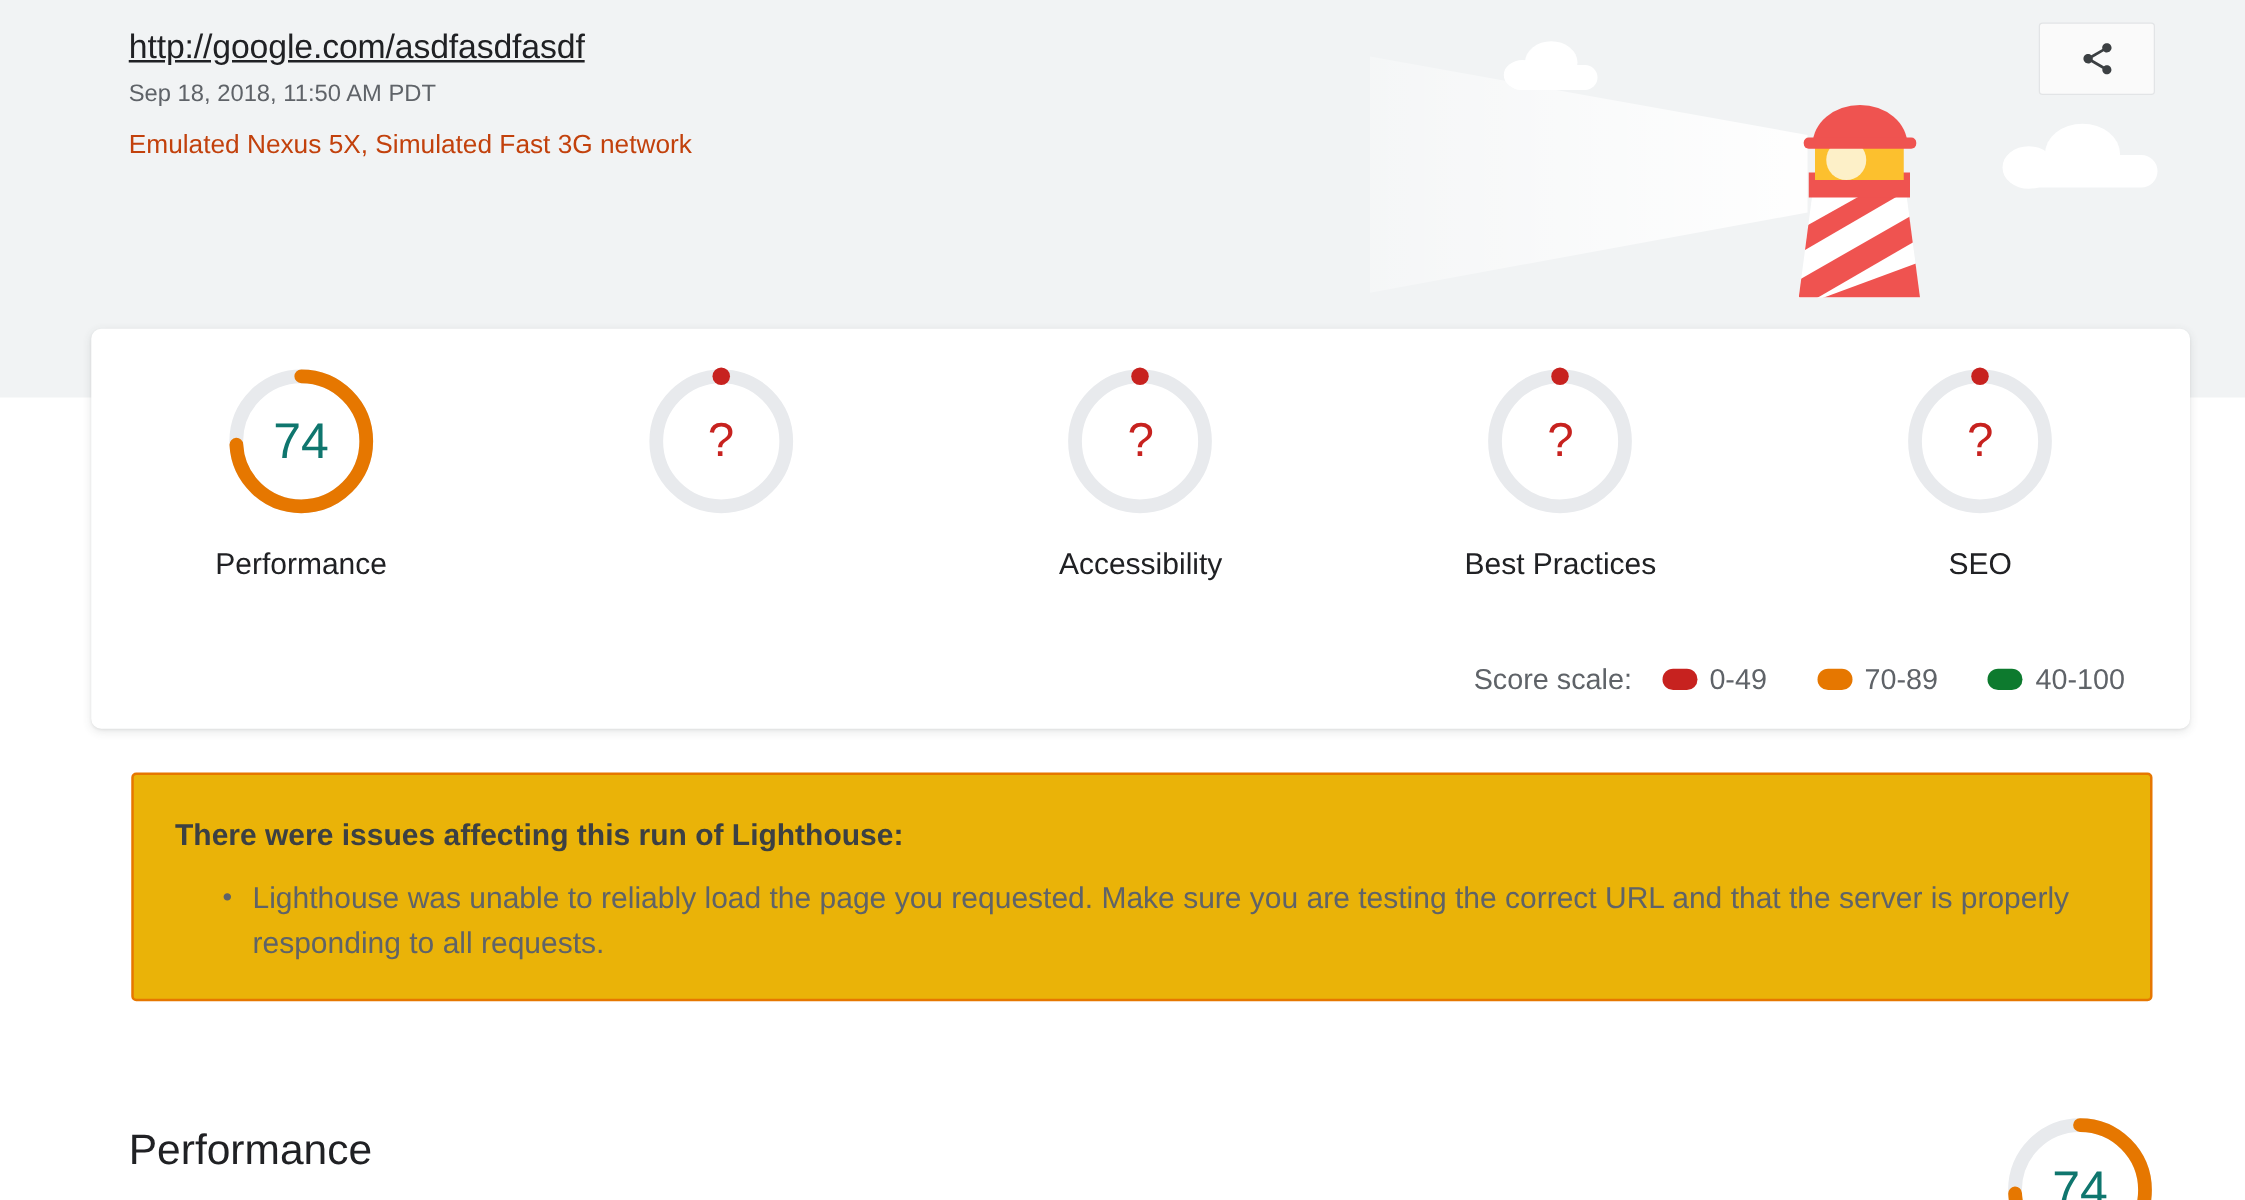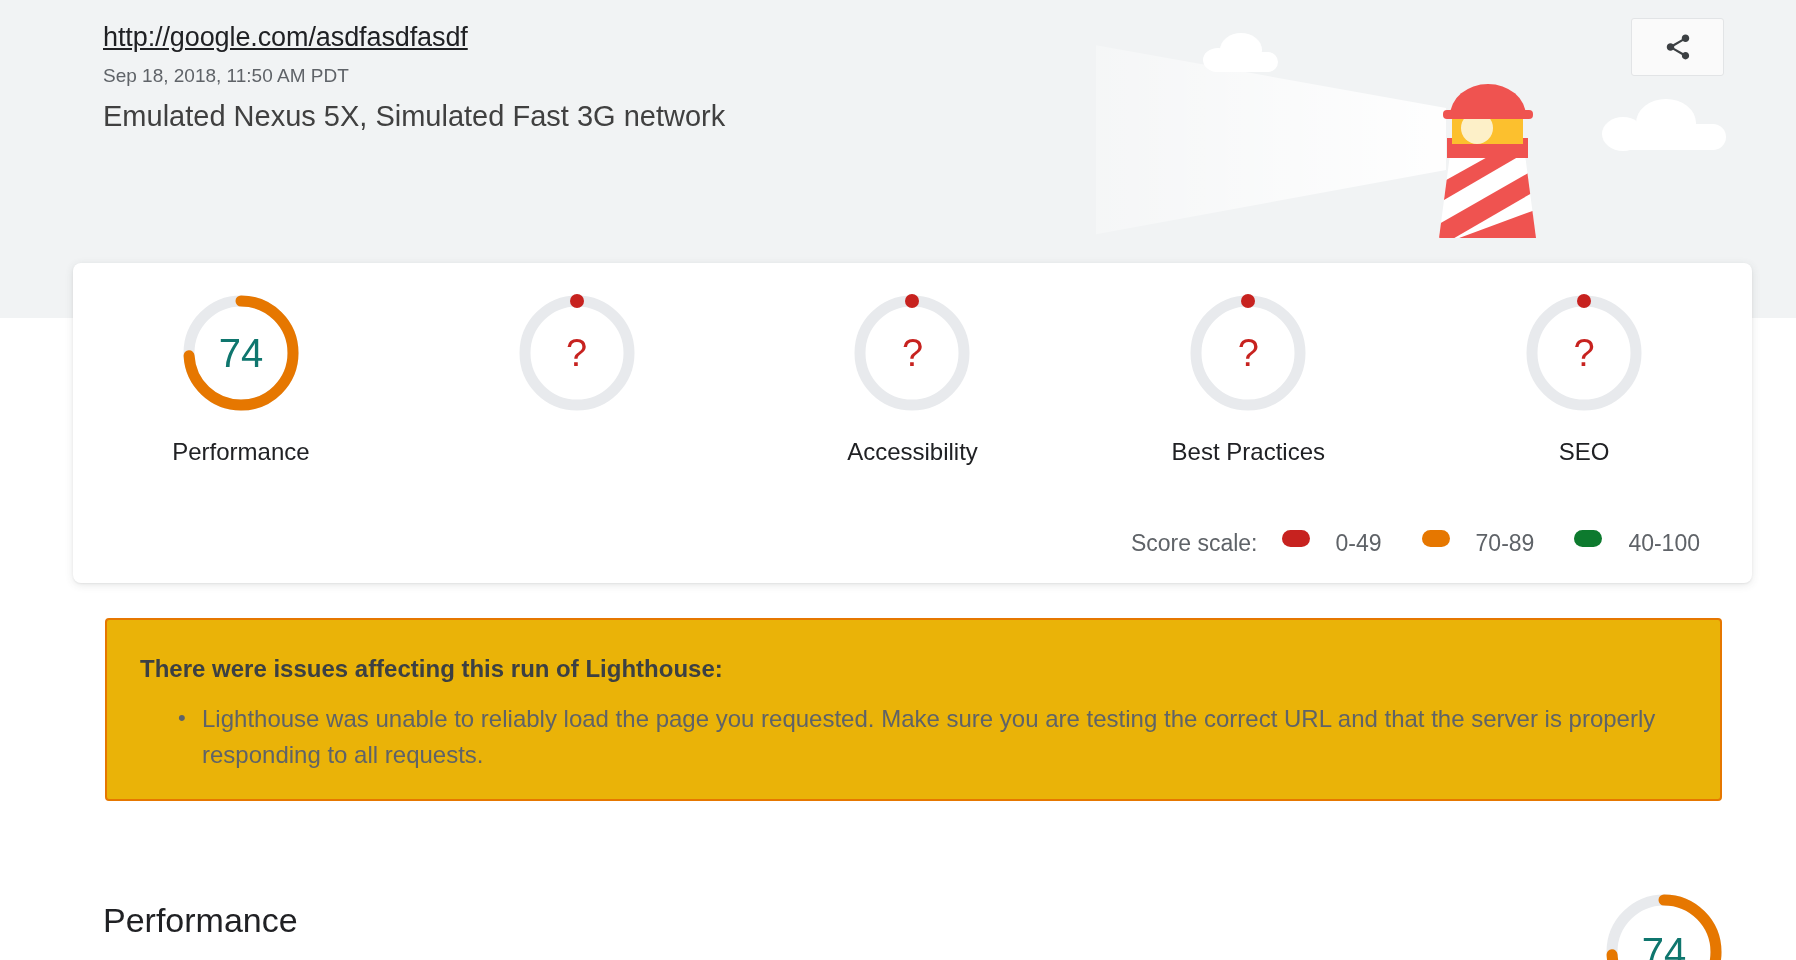--- a/index.html
+++ b/index.html
@@ -50,23 +50,23 @@
   .report-timestamp {
     display: block;
     font-size: 19px;
     line-height: 40px;
     color: #5f6368;
     white-space: nowrap;
   }
 
   .report-env {
     display: block;
-    font-size: 29px;
+    font-size: 21px;
     line-height: 40px;
-    color: #404040;
+    color: #c2410c;
     white-space: nowrap;
   }
 
   
   .share-button {
     position: absolute;
     right: 72px;
     top: 18px;
     width: 93px;
     height: 58px;
@@ -165,21 +165,22 @@
     gap: 14px;
     margin-top: 31px;
   }
   .scale-title {
     font-size: 23px;
     color: #5f6368;
     margin-right: 10px;
   }
   .scale-item {
     display: flex;
-    gap: 26px;
+    align-items: center;
+    gap: 10px;
     margin-right: 26px;
   }
   .scale-item:last-child { margin-right: 0; }
   .scale-pill {
     width: 28px;
     height: 17px;
     border-radius: 9px;
     display: block;
   }
   .scale-text {

